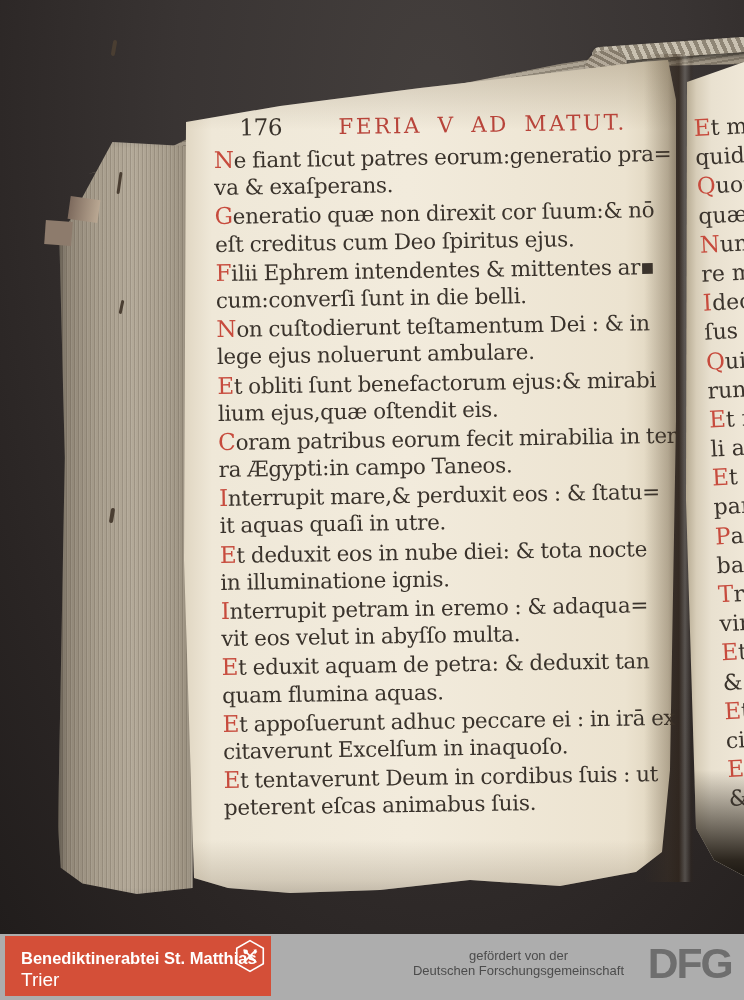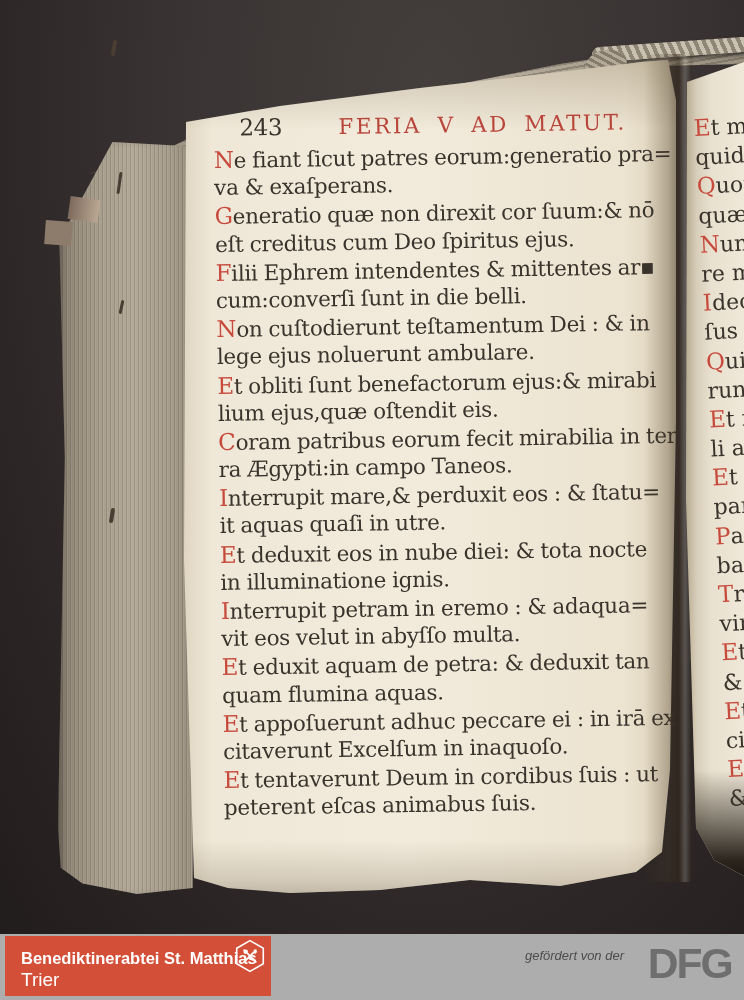--- a/index.html
+++ b/index.html
@@ -114,21 +114,21 @@
   }
   .inst-box{
     position:absolute;left:5px;top:2px;width:266px;height:60px;
     background:var(--footer-red);
   }
   .inst-name{position:absolute;left:16px;top:13px;font-size:16.5px;font-weight:bold;color:#fff;white-space:nowrap;}
   .inst-city{position:absolute;left:16px;top:33px;font-size:19px;color:#fff;}
   .hex-icon{position:absolute;right:5px;top:3px;width:32px;height:34px;}
   .funding{
     position:absolute;right:120px;top:15px;text-align:center;
-    font-size:13px;line-height:14.5px;color:#4c4c4c;white-space:nowrap;font-style:italic;
+    font-size:13px;line-height:14.5px;color:#4c4c4c;white-space:nowrap;
   }
   .dfg{
     position:absolute;right:12px;top:6px;
     font-size:41px;font-weight:bold;letter-spacing:-2px;color:var(--dfg-gray);
     transform:scale(1.04,1.02);transform-origin:right top;
   }
 </style>
 </head>
 <body>
 
@@ -145,21 +145,21 @@
   <div class="tab2"></div>
   <div class="mark m1"></div>
   <div class="mark m2"></div>
   <div class="mark m3"></div>
   <div class="mark m4"></div>
 
   <div class="left-page"></div>
 
   <div class="text-left">
     <div class="head-row">
-      <span class="pgnum">243</span>
+      <span class="pgnum">176</span>
       <span class="rubric">FERIA V AD MATUT.</span>
     </div>
     <div>
         <div class="tline"><span class="initial">N</span>e fiant ſicut patres eorum:generatio pra=</div>
         <div class="tline">va &amp; exaſperans.</div>
         <div class="tline"><span class="initial">G</span>eneratio quæ non direxit cor ſuum:&amp; nō</div>
         <div class="tline">eſt creditus cum Deo ſpiritus ejus.</div>
         <div class="tline"><span class="initial">F</span>ilii Ephrem intendentes &amp; mittentes ar▪</div>
         <div class="tline">cum:converſi ſunt in die belli.</div>
         <div class="tline"><span class="initial">N</span>on cuſtodierunt teſtamentum Dei : &amp; in</div>
@@ -222,17 +222,18 @@
         <g stroke="#ffffff" stroke-width="1.6" fill="none" stroke-linecap="round">
           <path d="M9.5 21.5 L20.5 10.5"></path>
           <path d="M9.5 10.5 L20.5 21.5"></path>
         </g>
         <circle cx="11" cy="12" r="2.1" fill="#ffffff"></circle>
         <path d="M18.5 9.5 l3.4 2.6 -2.6 2.4 z" fill="#ffffff"></path>
       </svg>
     </div>
     <div class="funding">
       <div>gefördert von der</div>
+      <div>Deutschen Forschungsgemeinschaft</div>
     </div>
     <div class="dfg">DFG</div>
   </div>
 
 </div>
 
 </body></html>

